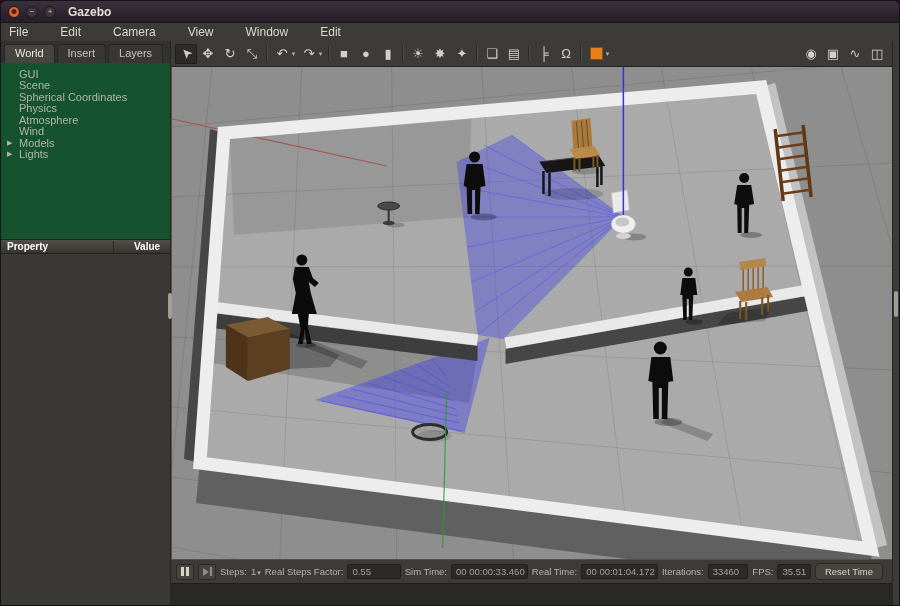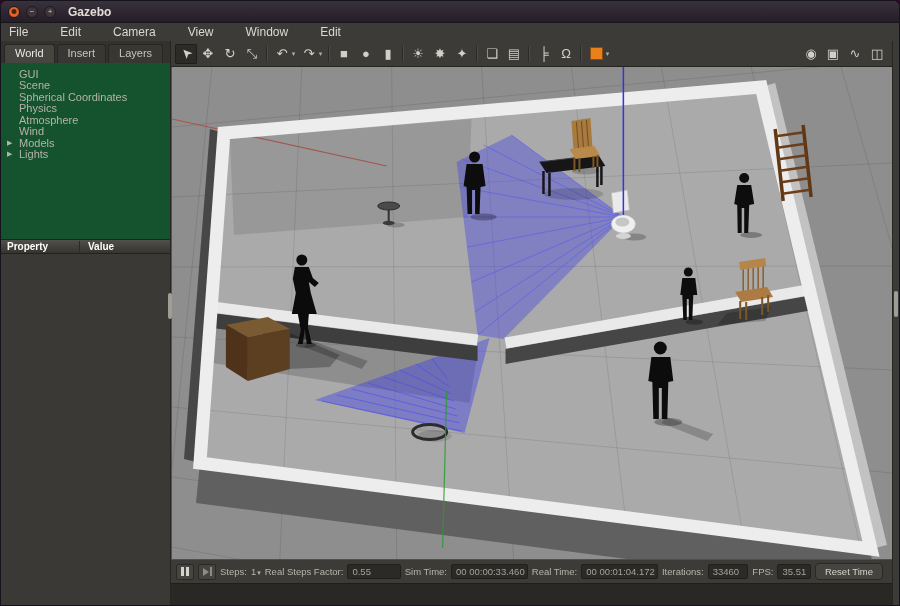--- a/index.html
+++ b/index.html
@@ -26,21 +26,21 @@
   .tabs{display:flex;background:#33322e;padding:3px 3px 0 3px;height:22px;flex-shrink:0;}
   .tab{font-size:11px;color:#c8c4bd;padding:2px 10px 3px;background:#383733;border:1px solid #28271f;border-bottom:none;
     border-radius:3px 3px 0 0;margin-right:2px;}
   .tab.active{background:#46453f;color:#eceae4;}
   .tree{height:176px;padding:5px 2px 0 2px;font-size:11px;color:#b6b2aa;overflow:hidden;}
   .tree-item{display:flex;align-items:center;height:11.5px;padding-left:16px;position:relative;white-space:nowrap;}
   .tree-item .arrow{position:absolute;left:4px;font-size:7px;color:#b6b2aa;}
   .prop-header{display:flex;height:15px;background:linear-gradient(#514f49,#35342f);border-top:1px solid #23221e;
     border-bottom:1px solid #23221e;font-size:10px;font-weight:bold;color:#fdfdfd;align-items:center;flex-shrink:0;}
   .ph-prop{width:78px;padding-left:6px;}
-  .ph-val{flex:1;border-left:1px solid #2a2925;padding-left:8px;}
+  .ph-val{flex:1;border-left:1px solid #2a2925;padding-left:20px;margin-left:34px;}
   .prop-body{flex:1;background:#3a3935;}
   .splitter-handle{position:absolute;right:-2px;top:252px;width:4px;height:26px;background:#a09d95;border-radius:2px;z-index:5;}
   
   .viewport-col{flex:1;display:flex;flex-direction:column;min-width:0;}
   .gz-toolbar{height:26px;background:#3c3b37;border-bottom:1px solid #262520;display:flex;align-items:center;
     padding:0 4px;flex-shrink:0;}
   .tb-btn{width:22px;height:20px;display:flex;align-items:center;justify-content:center;color:#d2cfc8;
     font-size:13px;border-radius:2px;flex-shrink:0;}
   .tb-btn.sm{width:9px;font-size:7px;margin-left:-4px;color:#b0ada6;}
   .tb-btn.active{background:#2c2b27;box-shadow:inset 0 0 0 1px #1f1e1a;}

